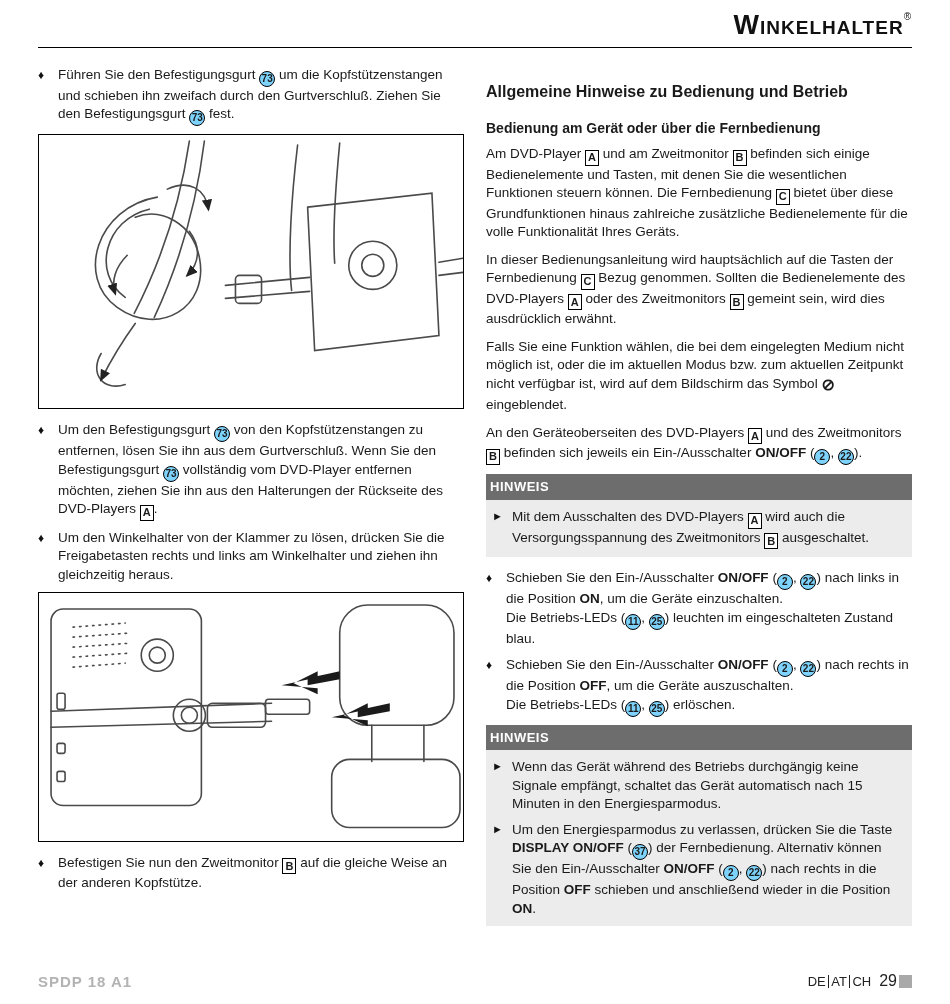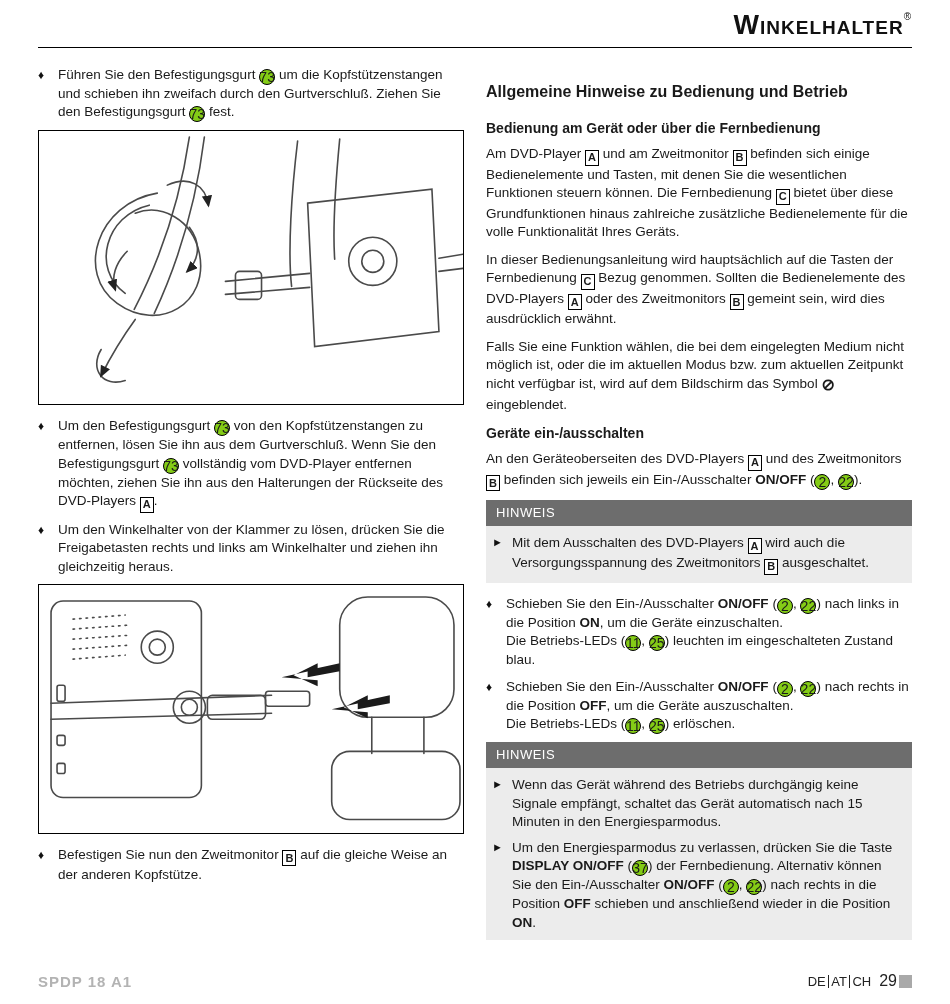--- a/index.html
+++ b/index.html
@@ -41,42 +41,42 @@
     border:1.2px solid #000;
     margin:6px 0 12px 0;
     background:#fff;
   }
   .illus svg { display:block; width:100%; height:auto; }
   
   .seg-b   { font-weight:bold; }
   .seg-circ{
     display:inline-flex; align-items:center; justify-content:center;
     width:16px; height:16px; border:1.2px solid #000; border-radius:50%;
-    font-size:14px; line-height:1; vertical-align:-3px; font-weight:400;
-    background:#84cc16;
+    font-size:10px; line-height:1; vertical-align:-3px; font-weight:700;
+    background:#7dd3fc;
   }
   .seg-box {
     display:inline-flex; align-items:center; justify-content:center;
     min-width:14px; height:16px; padding:0 2px;
     border:1.3px solid #000;
     font-size:11px; font-weight:bold; line-height:1; vertical-align:-3px;
     background:#fff;
   }
   .seg-sym { font-size:16px; vertical-align:-2px; font-weight:bold; }
   
   .h1 { font-size:19.5px; font-weight:bold; margin:2px 0 12px 0; }
   .h2 { font-size:16px; font-weight:bold; margin:15px 0 16px 0; }
   .h3 { font-size:14px;  font-weight:bold; margin:4px 0 7px 0; }
   .para { margin-bottom:9px; }
   
   .note-block { margin:4px 0 12px 0; }
   .hinweis-banner {
     background:#6d6d6d; color:#fff;
-    font-weight:normal; font-size:13px;
-    padding:4px 10px; letter-spacing:0.5px;
+    font-weight:bold; font-size:13px;
+    padding:4px 4px; letter-spacing:0.5px;
   }
   .note-body { background:#ececec; padding:8px 10px 8px 6px; }
   .note-item { display:flex; gap:8px; margin-bottom:7px; }
   .note-item:last-child { margin-bottom:0; }
   .note-item .arrow { flex:0 0 12px; font-size:11px; line-height:1.6; color:#111; }
   .note-item .ntext { flex:1; }
   
   .footer {
     position:absolute; left:38px; right:38px; bottom:14px;
     display:flex; justify-content:space-between; align-items:center;
@@ -207,21 +207,20 @@
 
     <div class="col">
 
       <div class="h2">Allgemeine Hinweise zu Bedienung und Betrieb</div>
       <div class="h3">Bedienung am Gerät oder über die Fernbedienung</div>
 
       <p class="para">Am DVD-Player <span class="seg-box">A</span> und am Zweitmonitor <span class="seg-box">B</span> befinden sich einige Bedienelemente und Tasten, mit denen Sie die wesentlichen Funktionen steuern können. Die Fernbedienung <span class="seg-box">C</span> bietet über diese Grundfunktionen hinaus zahlreiche zusätzliche Bedienelemente für die volle Funktionalität Ihres Geräts.</p>
       <p class="para">In dieser Bedienungsanleitung wird hauptsächlich auf die Tasten der Fernbedienung <span class="seg-box">C</span> Bezug genommen. Sollten die Bedienelemente des DVD-Players <span class="seg-box">A</span> oder des Zweitmonitors <span class="seg-box">B</span> gemeint sein, wird dies ausdrücklich erwähnt.</p>
       <p class="para">Falls Sie eine Funktion wählen, die bei dem eingelegten Medium nicht möglich ist, oder die im aktuellen Modus bzw. zum aktuellen Zeitpunkt nicht verfügbar ist, wird auf dem Bildschirm das Symbol <span class="seg-sym">⊘</span> eingeblendet.</p>
 
-      <div class="h3">Geräte ein-/ausschalten</div>
       <p class="para">An den Geräteoberseiten des DVD-Players <span class="seg-box">A</span> und des Zweitmonitors <span class="seg-box">B</span> befinden sich jeweils ein Ein-/Ausschalter <span class="seg-b">ON/OFF</span> (<span class="seg-circ">2</span>, <span class="seg-circ">22</span>).</p>
 
       <div class="note-block">
         <div class="hinweis-banner">HINWEIS</div>
         <div class="note-body">
           <div class="note-item">
             <span class="arrow">►</span>
             <div class="ntext">Mit dem Ausschalten des DVD-Players <span class="seg-box">A</span> wird auch die Versorgungsspannung des Zweitmonitors <span class="seg-box">B</span> ausgeschaltet.</div>
           </div>
         </div>

